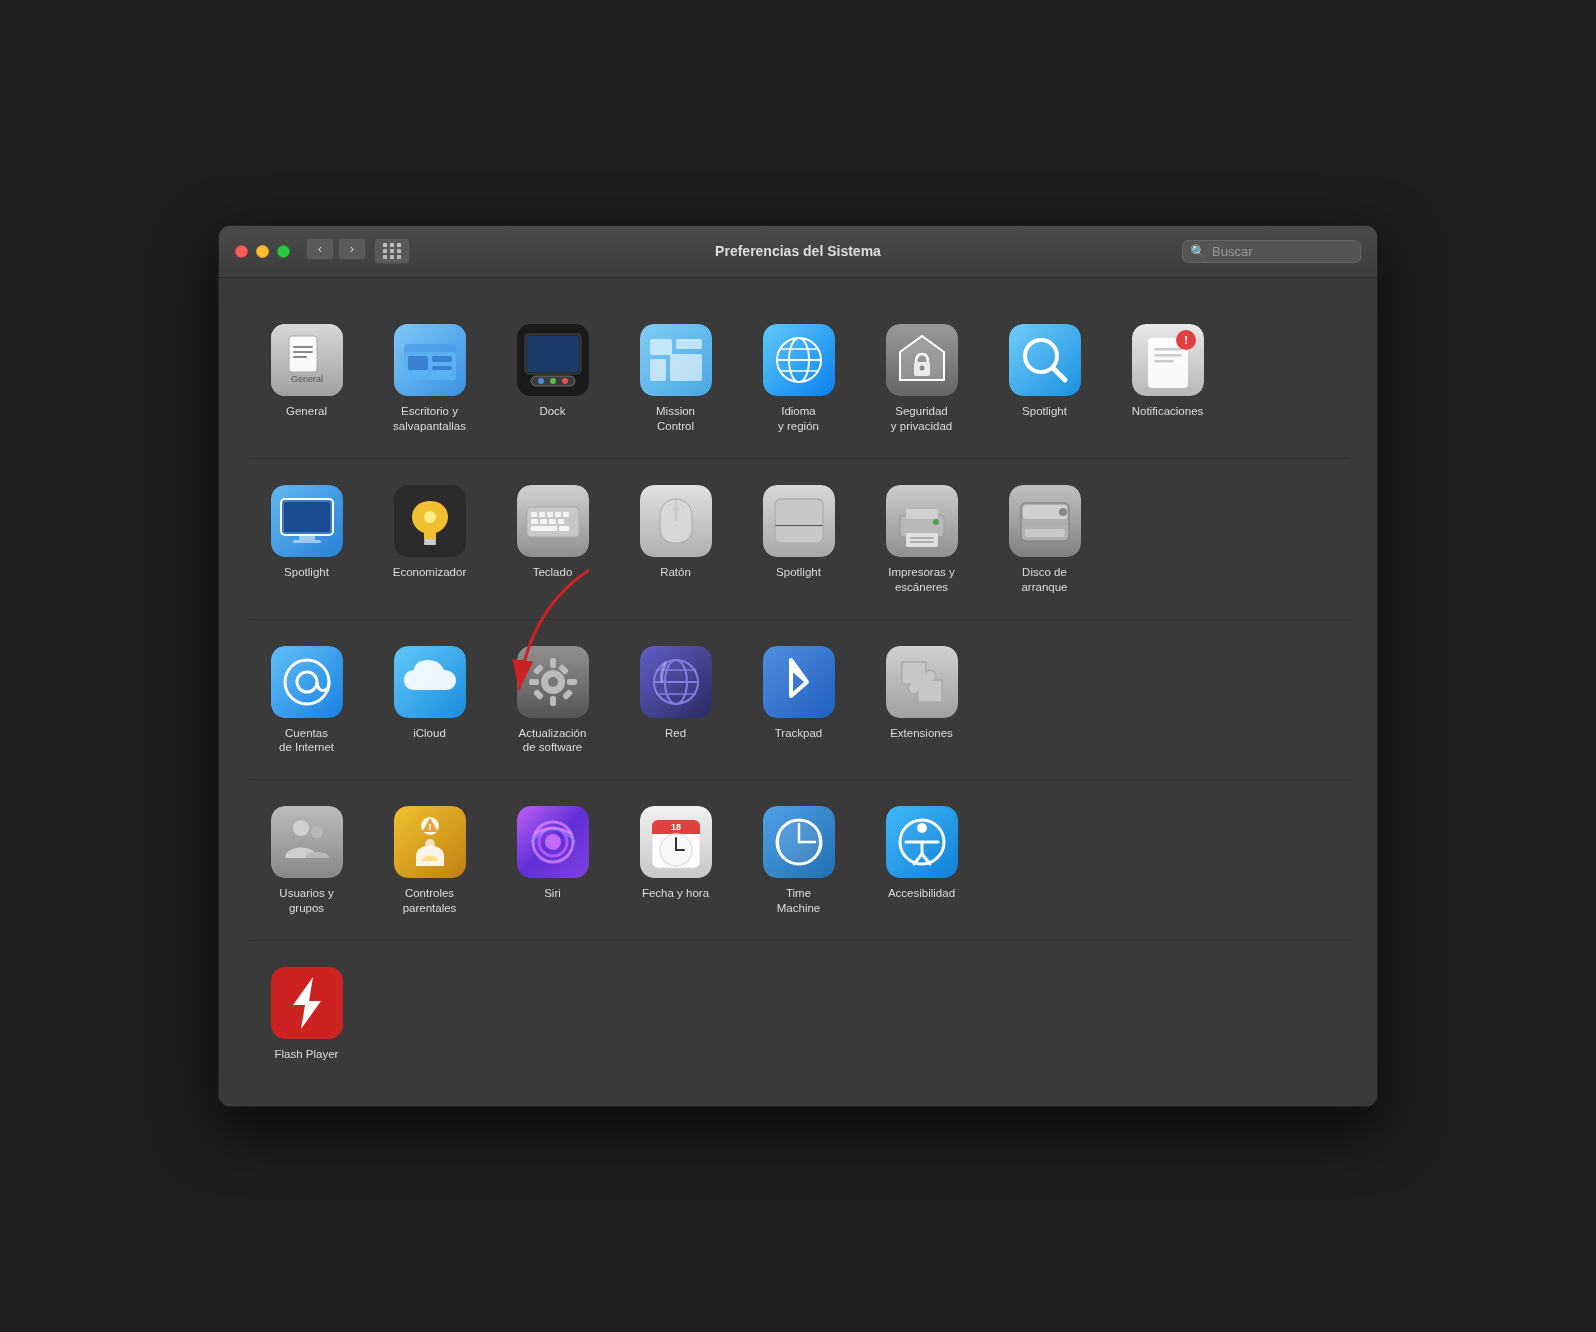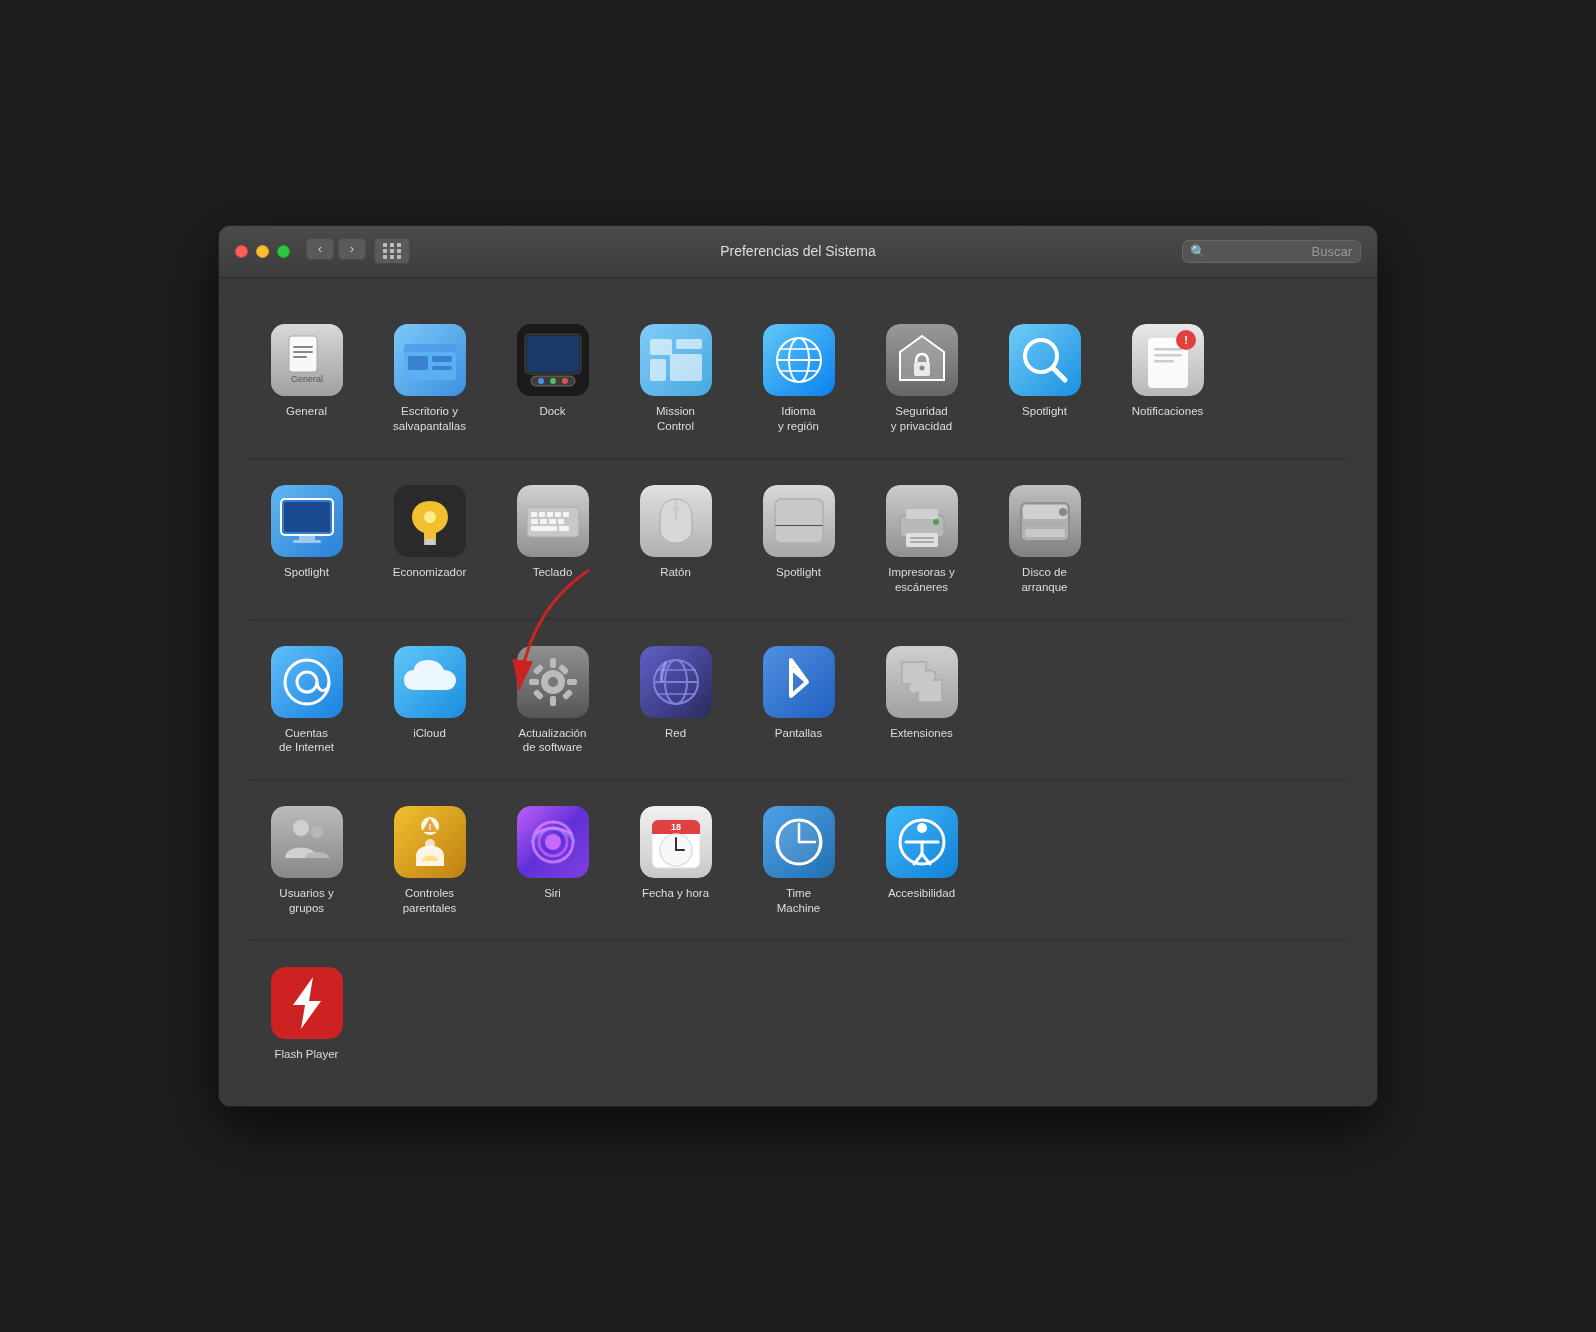--- a/index.html
+++ b/index.html
@@ -82,40 +82,39 @@
       height: 4px;
       background: #bbb;
       border-radius: 0.5px;
     }
     .title-text {
       position: absolute;
       left: 50%;
       transform: translateX(-50%);
       color: #ddd;
       font-size: 14px;
-      font-weight: 400;
+      font-weight: 700;
     }
     .search-box {
       margin-left: auto;
       display: flex;
       align-items: center;
       background: #555;
       border: 1px solid #666;
       border-radius: 6px;
       padding: 3px 8px;
       gap: 5px;
     }
     .search-box input {
       background: transparent;
       border: none;
       outline: none;
       color: #ccc;
       font-size: 13px;
       width: 140px;
-      text-align: right;
     }
     .search-box input::placeholder { color: #999; }
     .search-icon-sm { color: #aaa; font-size: 13px; }
     .content {
       background: #3a3a3a;
       padding: 20px 30px 20px 30px;
     }
     .section {
       padding: 16px 0;
       border-bottom: 1px solid #2e2e2e;
@@ -634,21 +633,21 @@
                   <linearGradient id="gblu" x1="0" y1="0" x2="1" y2="1">
                     <stop offset="0%" stop-color="#5090e0"></stop>
                     <stop offset="100%" stop-color="#2060c0"></stop>
                   </linearGradient>
                 </defs>
 
               <path d="M28 22 L44 36 L28 50 L28 14 L44 36" fill="none" stroke="white" stroke-width="4" stroke-linejoin="round"></path>
               <line x1="28" y1="14" x2="28" y2="58" stroke="none"></line>
             </svg>
           </div>
-          <div class="pref-label">Pantallas</div>
+          <div class="pref-label">Trackpad</div>
         </div>
 
         <div class="pref-item">
           <div class="pref-icon">
             <svg width="72" height="72" viewBox="0 0 72 72">
               <rect width="72" height="72" rx="14" fill="url(#gext)"></rect>
               <defs>
                   <linearGradient id="gext" x1="0" y1="0" x2="0" y2="1">
                     <stop offset="0%" stop-color="#d0d0d0"></stop>
                     <stop offset="100%" stop-color="#a0a0a0"></stop>

